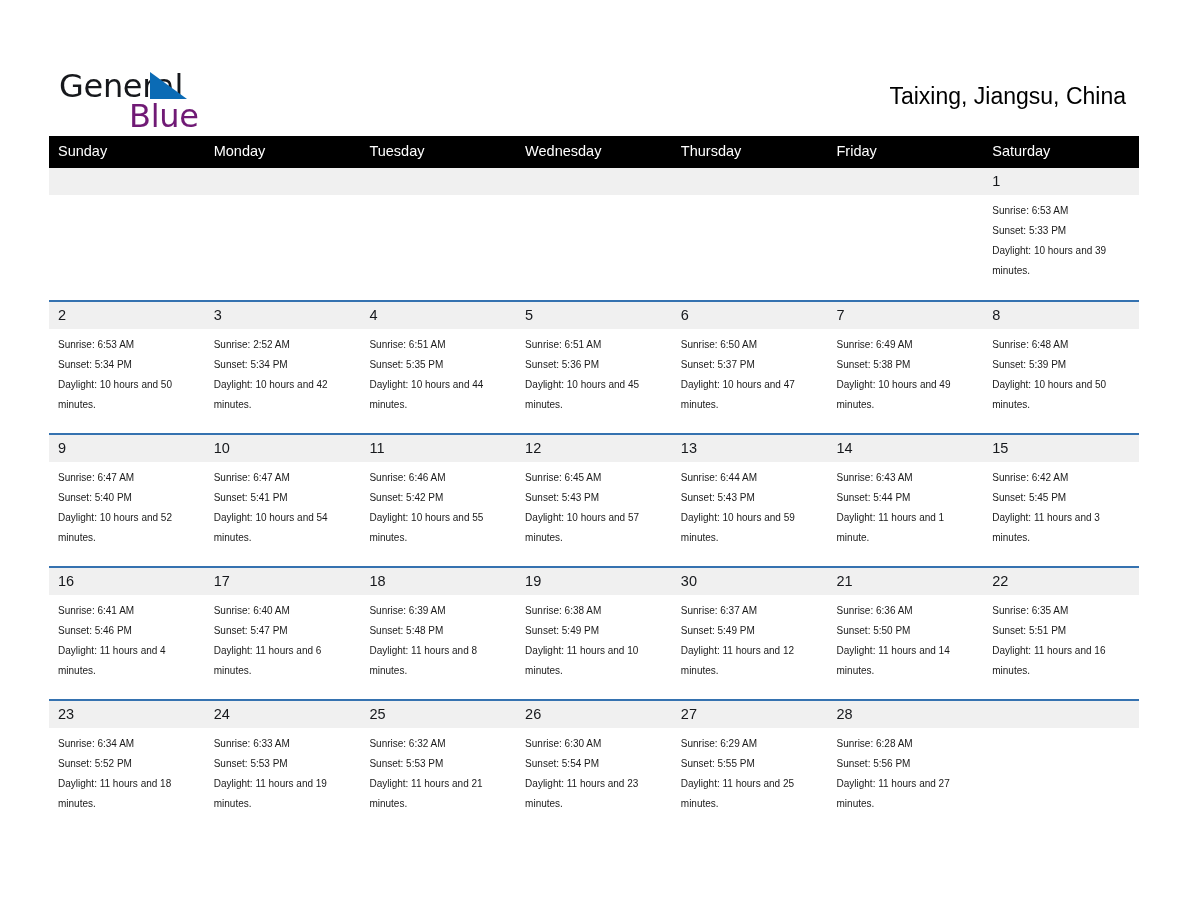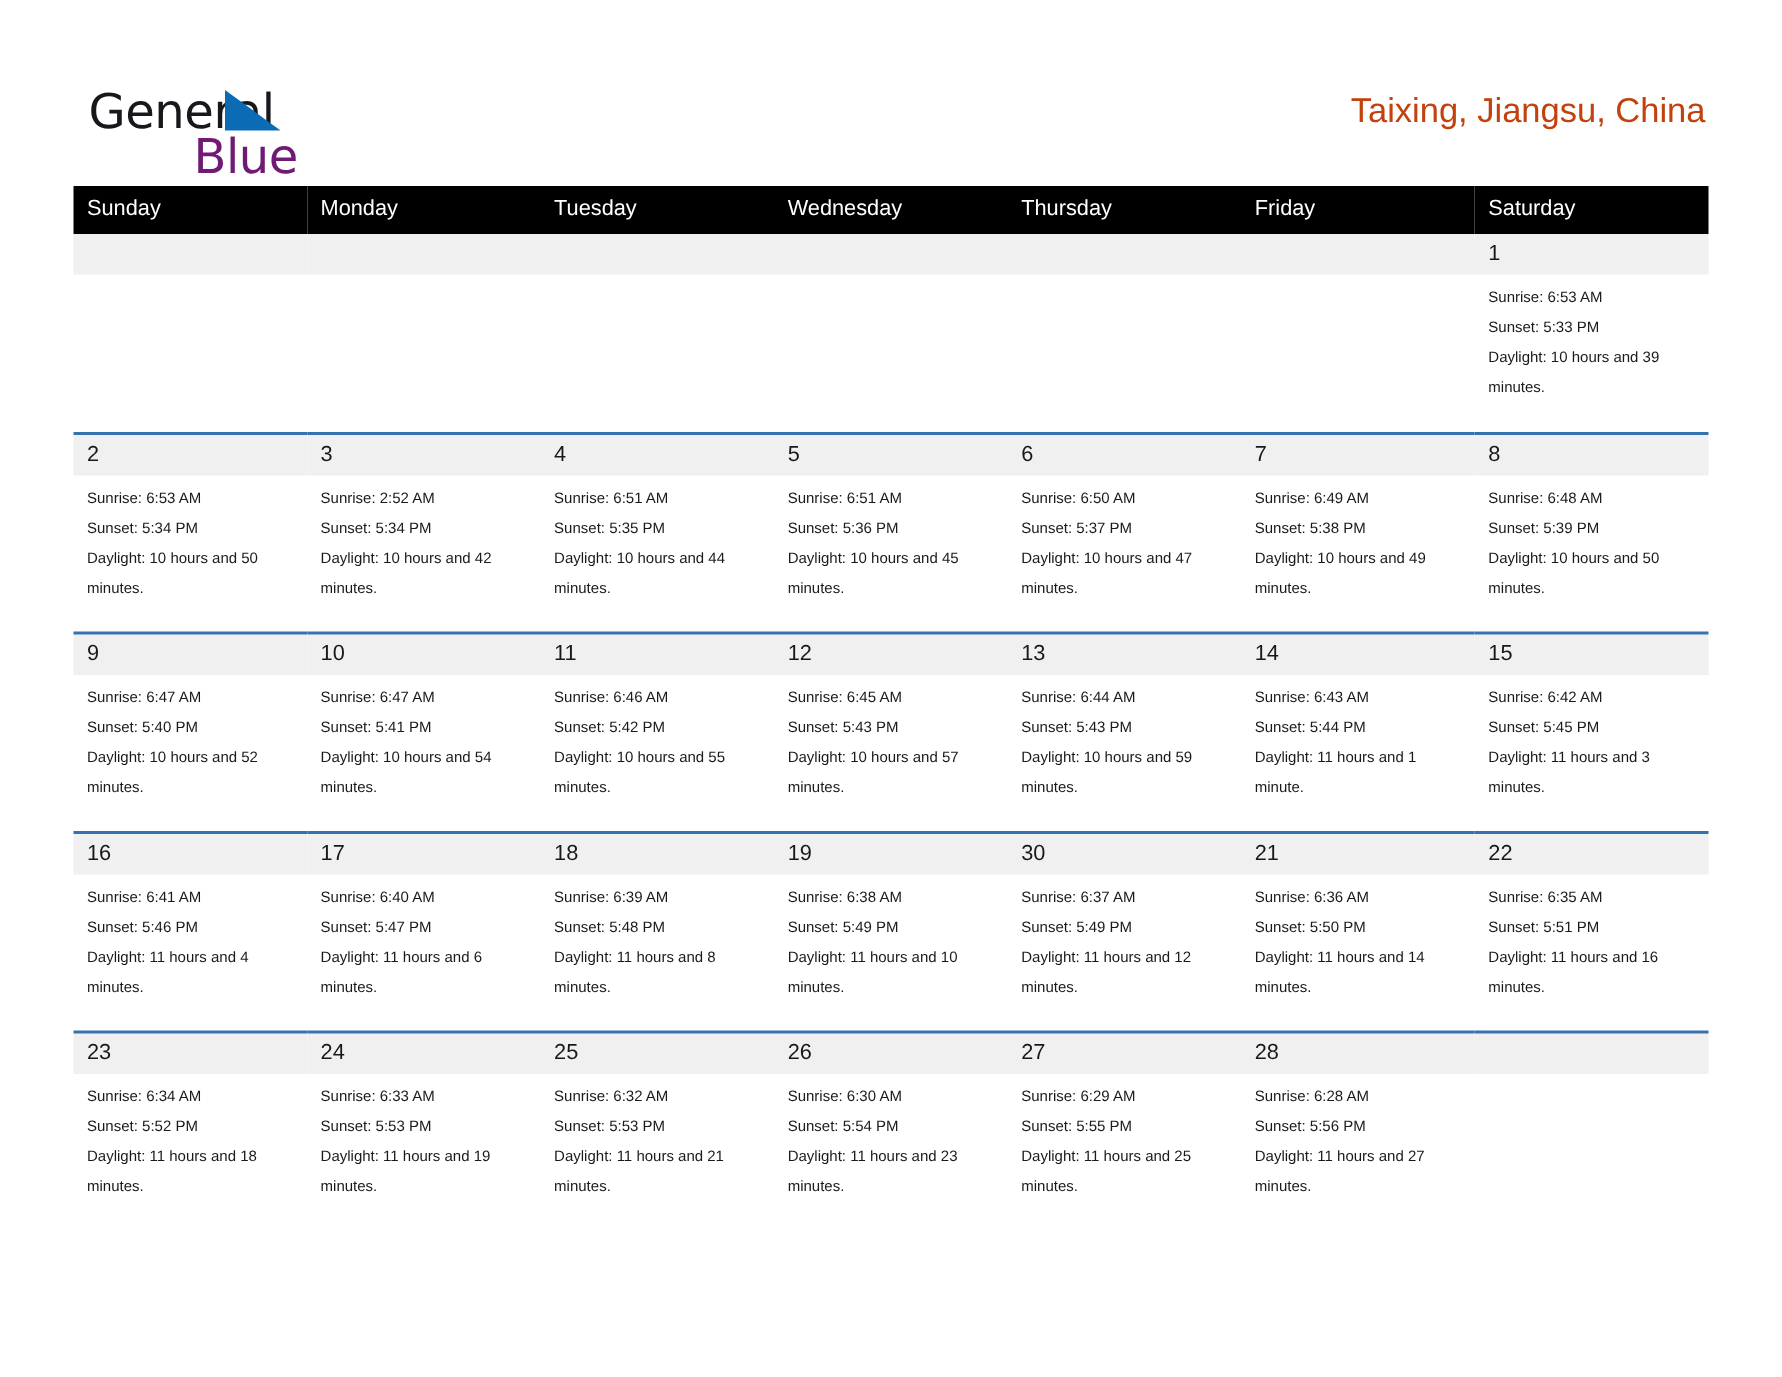--- a/index.html
+++ b/index.html
@@ -12,21 +12,21 @@
     height: 918px;
     font-family: "Liberation Sans", sans-serif;
     color: #1a1a1a;
     overflow: hidden;
   }
   .page {
     position: relative;
     width: 1188px;
     height: 788px;
     box-sizing: border-box;
-    padding: 4px 49px;
+    padding: 16px 49px;
   }
 
   
   .header {
     display: flex;
     align-items: flex-start;
     justify-content: space-between;
     padding-top: 46px;
     height: 104px;
     box-sizing: border-box;
@@ -76,22 +76,22 @@
     font-weight: 400;
     line-height: 50px;
     color: #16181c;
     letter-spacing: 0px;
     margin: 0;
   }
   .cal-subtitle {
     font-size: 23px;
     font-weight: 400;
     line-height: 34px;
-    color: #c2410c;
-    margin: 0;
+    color: #000000;
+    margin: 11px;
     padding-top: 6px;
     text-align: right;
   }
 
   
   .cal {
     width: 1090px;
     border-collapse: collapse;
     table-layout: fixed;
     margin-top: 16px;

